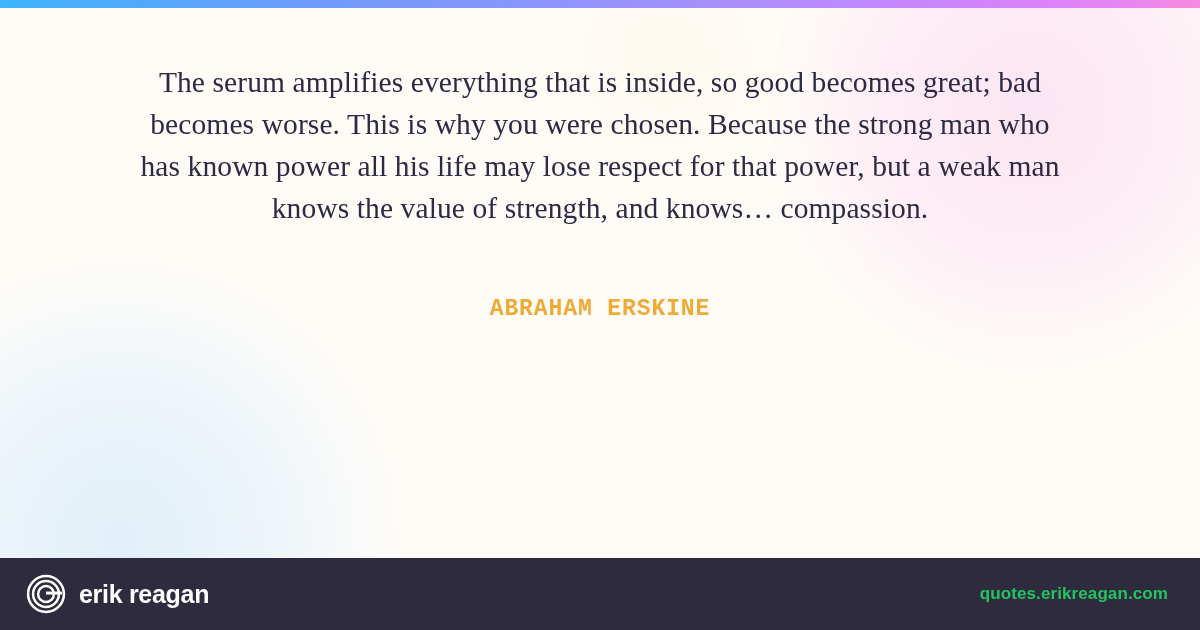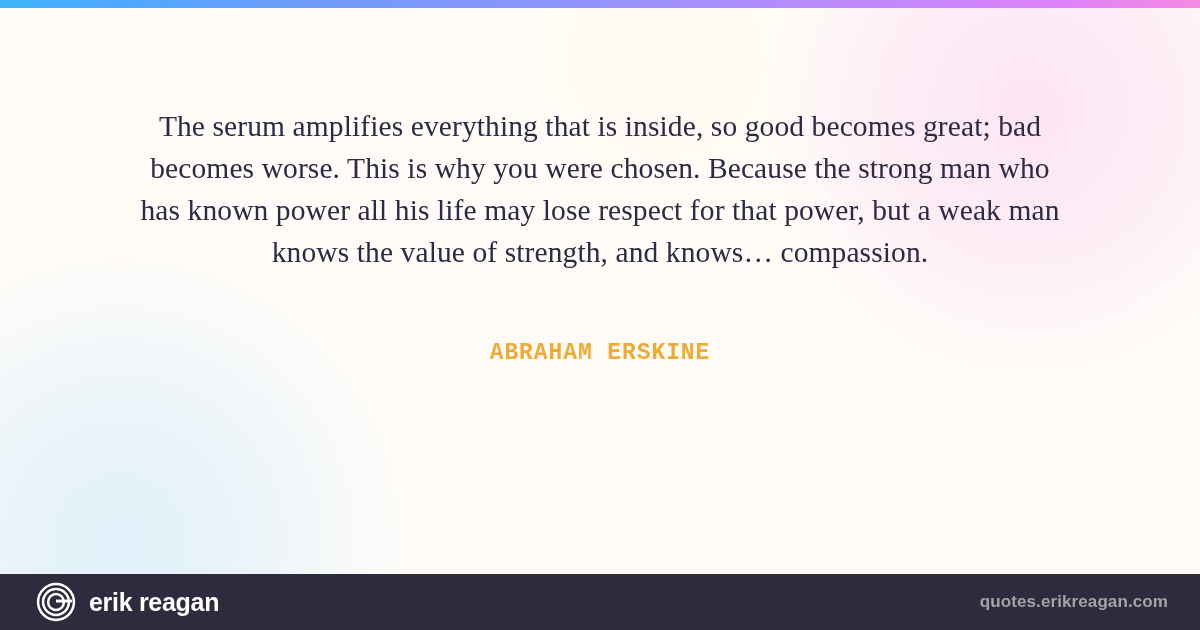--- a/index.html
+++ b/index.html
@@ -81,21 +81,21 @@
     top:8px;
     bottom:72px;
     display:flex;
     flex-direction:column;
     align-items:center;
     z-index:3;
   }
 
   .quote {
     width:920px;
-    margin-top:97px;
+    margin-top:53px;
     text-align:center;
     font-family:"Liberation Serif", serif;
     font-size:29.5px;
     line-height:42px;
     color:#2d2a43;
     letter-spacing:0.1px;
   }
 
   .author {
     margin-top:67px;
@@ -105,26 +105,26 @@
     letter-spacing:0.9px;
     color:#efab35;
     text-transform:uppercase;
   }
 
   
   .footer {
     position:absolute;
     left:0; right:0;
     bottom:0;
-    height:56px;
+    height:72px;
     background:#2e2b3f;
     display:flex;
     align-items:center;
     justify-content:space-between;
-    padding:0 32px 0 36px;
+    padding:0 32px 0 26px;
     z-index:6;
   }
 
   .brand {
     display:flex;
     align-items:center;
     gap:13px;
   }
 
   .brand-mark {
@@ -138,21 +138,21 @@
     font-size:25px;
     font-weight:bold;
     color:#ffffff;
     letter-spacing:-0.3px;
   }
 
   .site-url {
     font-family:"Liberation Sans", sans-serif;
     font-size:17px;
     font-weight:bold;
-    color:#a3a3a3;
+    color:#22c55e;
     letter-spacing:0.1px;
   }
 </style>
 </head>
 <body>
 
 <div class="card">
 
   <div class="glow glow-warm"></div>
   <div class="glow glow-pink"></div>

